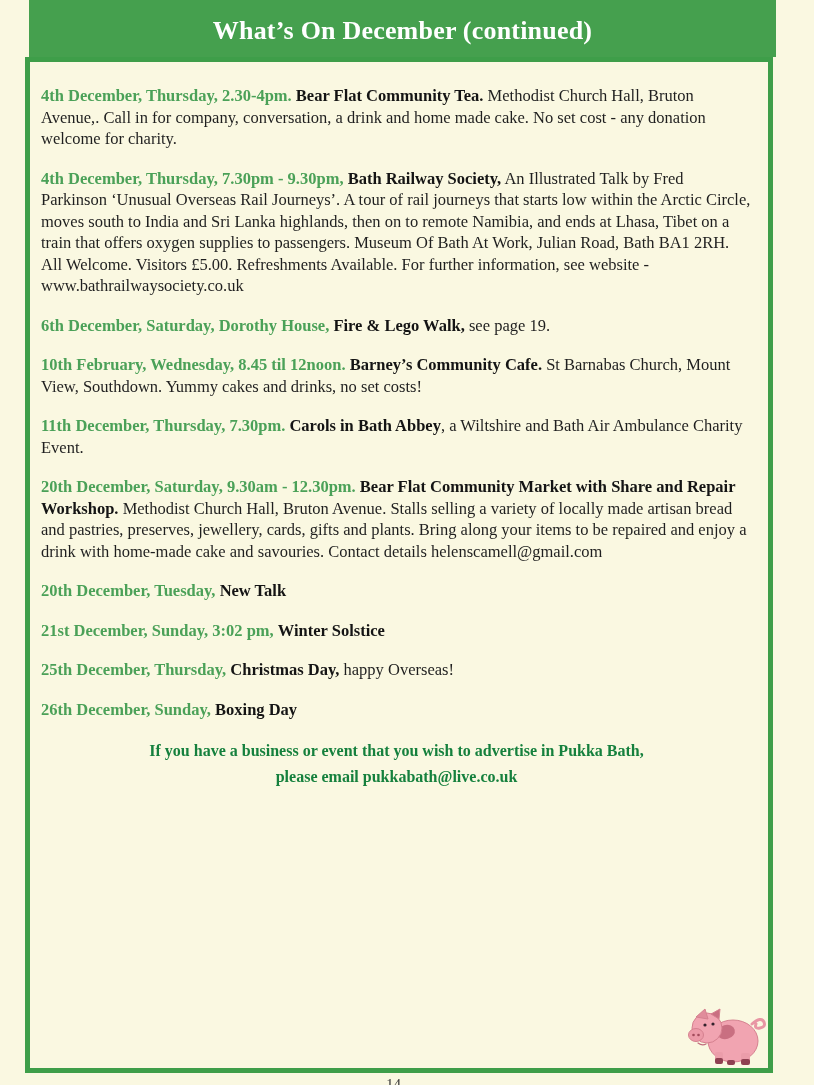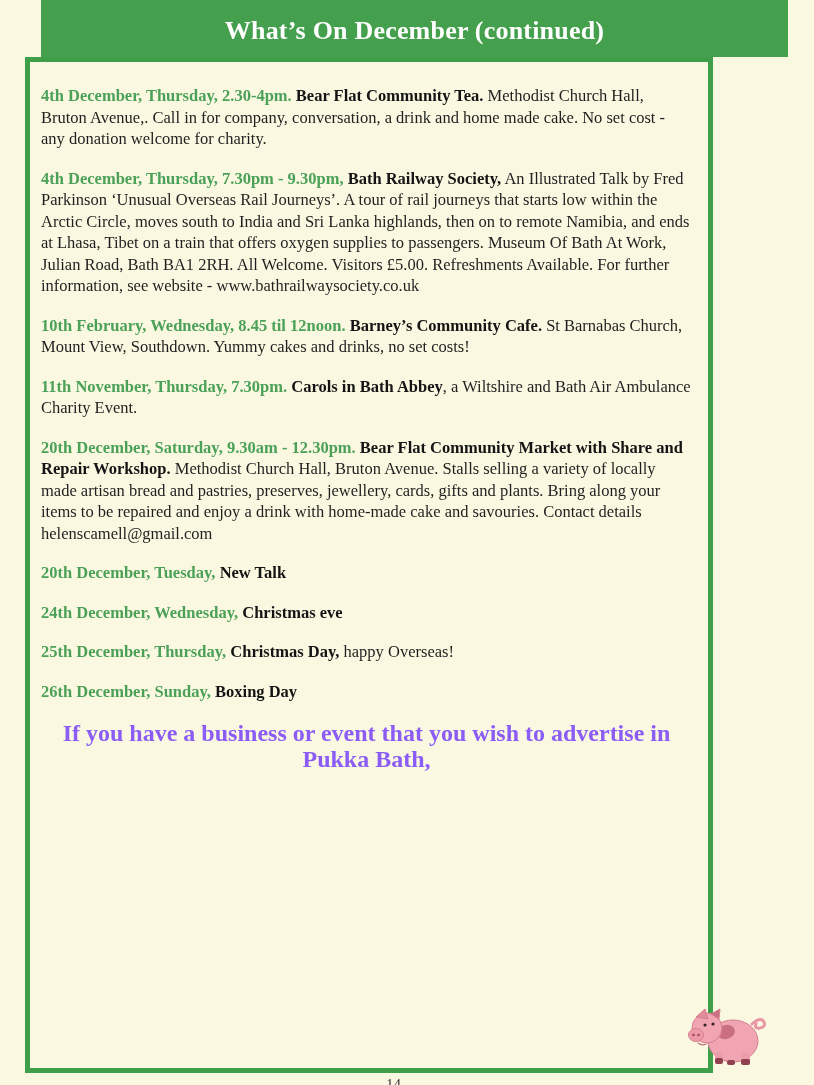--- a/index.html
+++ b/index.html
@@ -7,59 +7,59 @@
     width: 814px; height: 1085px;
     background: #faf8e1;
     font-family: "Liberation Serif", serif;
     position: relative;
     overflow: hidden;
   }
   .page { position: absolute; inset: 0; }
 
   .header-bar {
     position: absolute;
-    left: 41px; top: 0;
+    left: 29px; top: 0;
     width: 747px; height: 57px;
     background: #45a04e;
     display: flex; align-items: center; justify-content: center;
   }
   .header-bar .title {
     color: #ffffff;
     font-size: 26px;
     font-weight: bold;
     letter-spacing: 0.2px;
     padding-top: 4px;
   }
 
   .content-box {
     position: absolute;
     left: 25px; top: 57px;
-    width: 688px; height: 1016px;
+    width: 748px; height: 1016px;
     border: 5px solid #3e9e49;
     box-sizing: border-box;
     padding: 23px 16px 0 11px;
   }
 
   .event {
     margin: 0 0 18px 0;
     font-size: 16.5px;
     line-height: 21.5px;
     color: #1f1f1f;
   }
   .event .date { color: #4ba158; font-weight: bold; }
   .event .title { color: #141414; font-weight: bold; }
   .event .sep, .event .desc { color: #1f1f1f; font-weight: normal; }
 
   .footer-note {
     margin-top: 2px;
     text-align: center;
-    font-size: 24px;
+    font-size: 16px;
     font-weight: bold;
     line-height: 26px;
-    color: #8b5cf6;
+    color: #15803d;
   }
 
   .pig {
     position: absolute;
     left: 688px; top: 1002px;
     width: 84px; height: 64px;
     z-index: 5;
   }
 
   .page-number {
@@ -75,31 +75,33 @@
 <div class="page">
 
   <div class="header-bar">
     <span class="title">What’s On December (continued)</span>
   </div>
 
   <div class="content-box">
     <div>
         <p class="event"><span class="date">4th December, Thursday, 2.30-4pm.</span><span class="sep"> </span><span class="title">Bear Flat Community Tea.</span><span class="desc"> Methodist Church Hall, Bruton Avenue,. Call in for company, conversation, a drink and home made cake. No set cost - any donation welcome for charity.</span></p>
         <p class="event"><span class="date">4th December, Thursday, 7.30pm - 9.30pm,</span><span class="sep"> </span><span class="title">Bath Railway Society,</span><span class="desc"> An Illustrated Talk by Fred Parkinson ‘Unusual Overseas Rail Journeys’. A tour of rail journeys that starts low within the Arctic Circle, moves south to India and Sri Lanka highlands, then on to remote Namibia, and ends at Lhasa, Tibet on a train that offers oxygen supplies to passengers. Museum Of Bath At Work, Julian Road, Bath BA1 2RH. All Welcome. Visitors £5.00. Refreshments Available. For further information, see website - www.bathrailwaysociety.co.uk</span></p>
+        <p class="event"><span class="date">6th December, Saturday, Dorothy House,</span><span class="sep"> </span><span class="title">Fire &amp; Lego Walk,</span><span class="desc"> see page 19.</span></p>
         <p class="event"><span class="date">10th February, Wednesday, 8.45 til 12noon.</span><span class="sep">  </span><span class="title">Barney’s Community Cafe.</span><span class="desc"> St Barnabas Church, Mount View, Southdown. Yummy cakes and drinks, no set costs!</span></p>
-        <p class="event"><span class="date">11th November, Thursday, 7.30pm.</span><span class="sep"> </span><span class="title">Carols in Bath Abbey</span><span class="desc">, a Wiltshire and Bath Air Ambulance Charity Event.</span></p>
+        <p class="event"><span class="date">11th December, Thursday, 7.30pm.</span><span class="sep"> </span><span class="title">Carols in Bath Abbey</span><span class="desc">, a Wiltshire and Bath Air Ambulance Charity Event.</span></p>
         <p class="event"><span class="date">20th December, Saturday, 9.30am - 12.30pm.</span><span class="sep">  </span><span class="title">Bear Flat Community Market with Share and Repair Workshop.</span><span class="desc">  Methodist Church Hall, Bruton Avenue.  Stalls selling a variety of locally made artisan bread and pastries, preserves, jewellery, cards, gifts and plants.  Bring along your items to be repaired and enjoy a drink with home-made cake and savouries.  Contact details helenscamell@gmail.com</span></p>
         <p class="event"><span class="date">20th December, Tuesday,</span><span class="sep"> </span><span class="title">New Talk</span></p>
-        <p class="event"><span class="date">24th December, Wednesday,</span><span class="sep"> </span><span class="title">Christmas eve</span></p>
+        <p class="event"><span class="date">21st December, Sunday, 3:02 pm,</span><span class="sep"> </span><span class="title">Winter Solstice</span></p>
         <p class="event"><span class="date">25th December, Thursday,</span><span class="sep"> </span><span class="title">Christmas Day,</span><span class="desc"> happy Overseas!</span></p>
         <p class="event"><span class="date">26th December, Sunday,</span><span class="sep"> </span><span class="title">Boxing Day</span></p>
       </div>
 
     <div class="footer-note">
       <div>If you have a business or event that you wish to advertise in Pukka Bath,</div>
+      <div>please email pukkabath@live.co.uk</div>
     </div>
   </div>
 
   <svg class="pig" viewBox="0 0 84 64" xmlns="http://www.w3.org/2000/svg">
 
     <path d="M64 22 q9 -8 12 -2 q2 5 -4 6 q-6 1 -4 -4" fill="none" stroke="#e896a4" stroke-width="3" stroke-linecap="round"></path>
 
     <ellipse cx="45" cy="39" rx="25" ry="21" fill="#f1a4b1" stroke="#d5808f" stroke-width="1"></ellipse>
 
     <rect x="27" y="50" width="8" height="10" rx="2" fill="#eb9daa"></rect>

